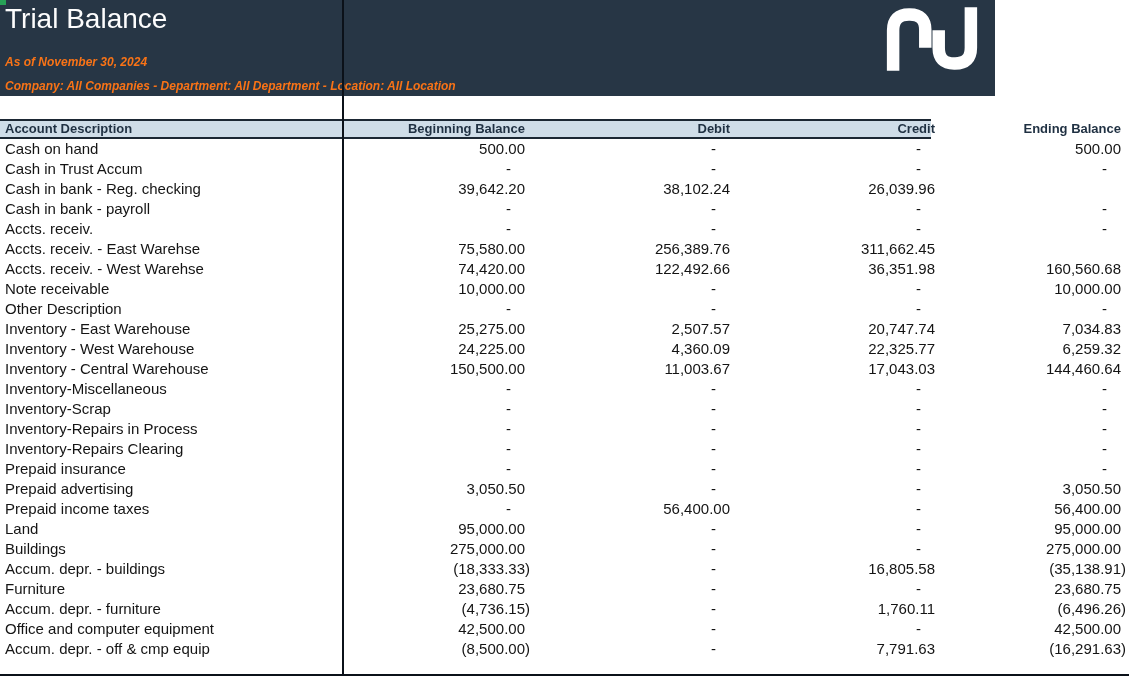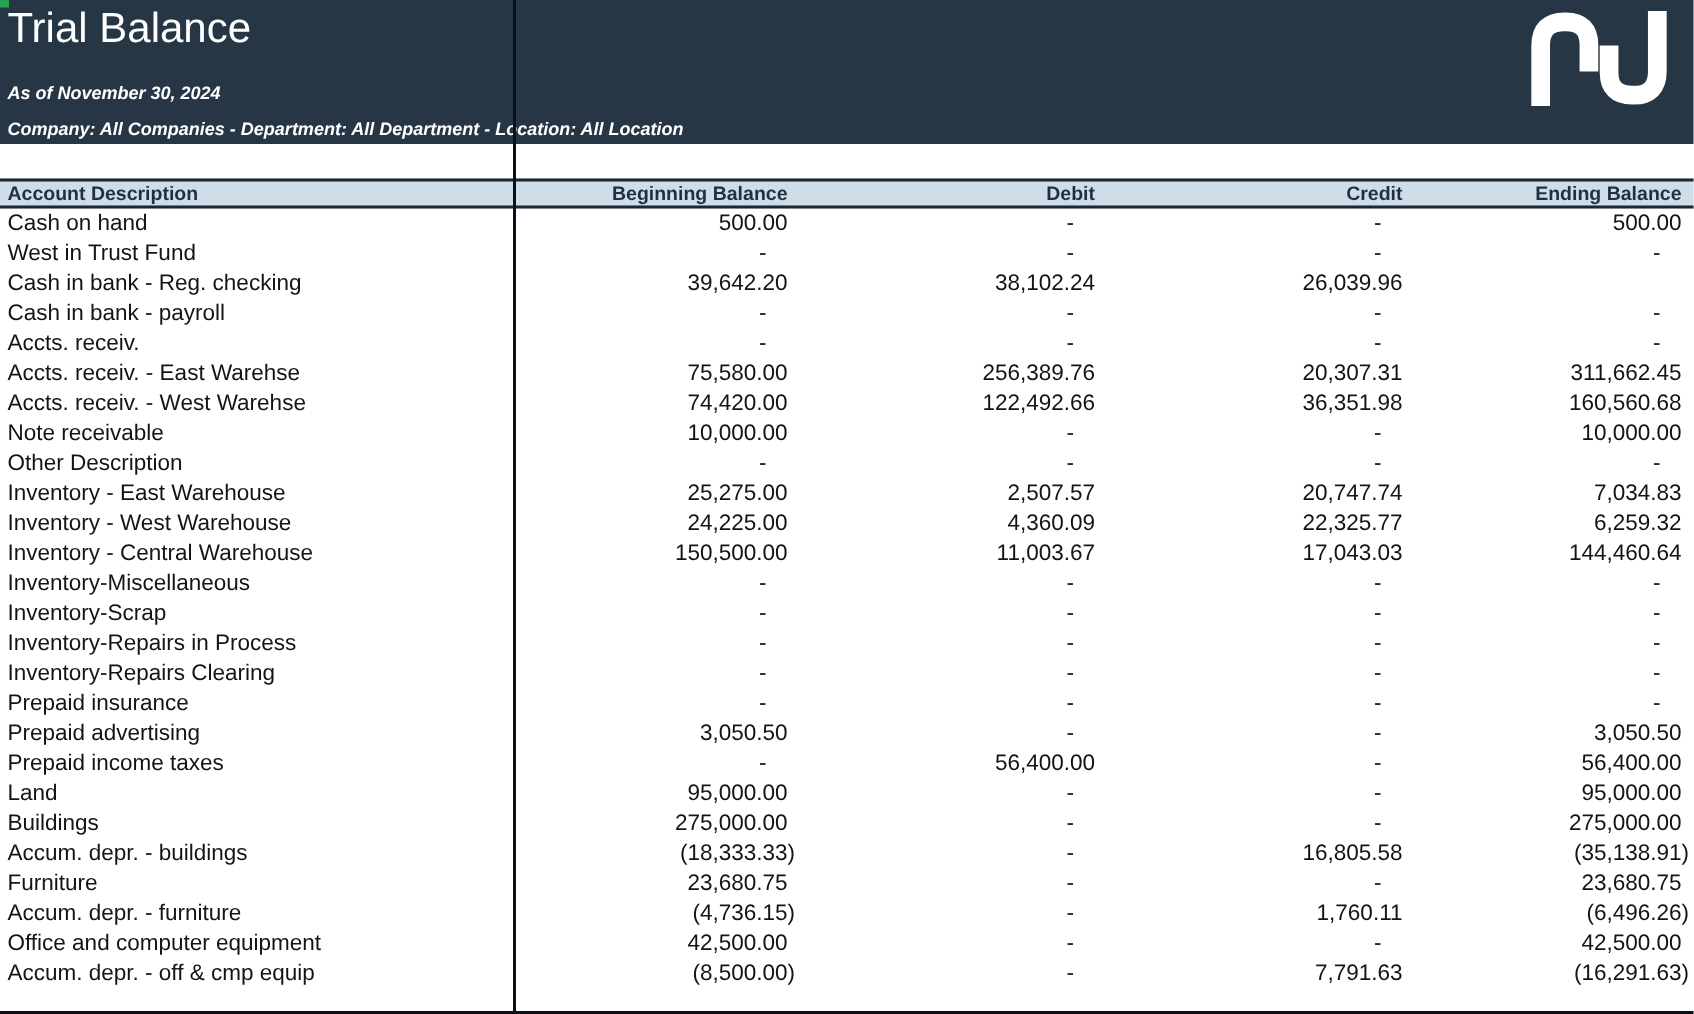--- a/index.html
+++ b/index.html
@@ -7,37 +7,37 @@
     width: 1129px; height: 676px;
     position: relative; overflow: hidden;
     background: #ffffff;
     font-family: "Liberation Sans", sans-serif;
     color: #141414;
   }
 
   
   .banner {
     position: absolute; left: 0; top: 0;
-    width: 1129px; height: 96px;
+    width: 995px; height: 96px;
     background: #273645;
     text-decoration: underline;
   }
   .green-chip {
     position: absolute; left: 0; top: 0;
     width: 6px; height: 5px;
     background: #27a257;
   }
   .report-title {
     position: absolute; left: 5px; top: 3px;
     font-size: 28px; font-weight: 400; color: #fdfdfd;
   }
   .report-sub {
     position: absolute; left: 5px;
     font-size: 12px; font-weight: bold; font-style: italic;
-    color: #ffffff; white-space: nowrap;
+    color: #f97316; white-space: nowrap;
   }
   .report-sub.asof    { top: 55px; }
   .report-sub.filters { top: 79px; }
   .logo {
     position: absolute; right: 15px; top: 7px;
     width: 96px; height: 64px;
   }
 
   
   .vline {
@@ -51,21 +51,21 @@
     background: #0b1119;
   }
 
   
   .grid-row {
     display: grid;
     grid-template-columns: 343px 190px 205px 205px 186px;
   }
   .thead {
     position: absolute; left: 0; top: 119px;
-    width: 1129px; height: 20px;
+    width: 931px; height: 20px;
     box-sizing: border-box;
     background: #cfdde8;
     border-top: 2px solid #1b2733;
     border-bottom: 2px solid #1b2733;
     font-size: 13px; font-weight: bold;
     color: #1f3042; line-height: 16px;
   }
   .tbody {
     position: absolute; left: 0; top: 139px;
     width: 1129px;
@@ -101,21 +101,21 @@
 <div class="tbody">
   <div class="row grid-row">
     <div class="cell-account">Cash on hand</div>
     <div class="cell-num">500.00</div>
     <div class="cell-num dash">-</div>
     <div class="cell-num dash">-</div>
     <div class="cell-num">500.00</div>
   </div>
 
   <div class="row grid-row">
-    <div class="cell-account">West in Trust Fund</div>
+    <div class="cell-account">Cash in Trust Accum</div>
     <div class="cell-num dash">-</div>
     <div class="cell-num dash">-</div>
     <div class="cell-num dash">-</div>
     <div class="cell-num dash">-</div>
   </div>
 
   <div class="row grid-row">
     <div class="cell-account">Cash in bank - Reg. checking</div>
     <div class="cell-num">39,642.20</div>
     <div class="cell-num">38,102.24</div>
@@ -136,21 +136,20 @@
     <div class="cell-num dash">-</div>
     <div class="cell-num dash">-</div>
     <div class="cell-num dash">-</div>
     <div class="cell-num dash">-</div>
   </div>
 
   <div class="row grid-row">
     <div class="cell-account">Accts. receiv. - East Warehse</div>
     <div class="cell-num">75,580.00</div>
     <div class="cell-num">256,389.76</div>
-    <div class="cell-num">20,307.31</div>
     <div class="cell-num">311,662.45</div>
   </div>
 
   <div class="row grid-row">
     <div class="cell-account">Accts. receiv. - West Warehse</div>
     <div class="cell-num">74,420.00</div>
     <div class="cell-num">122,492.66</div>
     <div class="cell-num">36,351.98</div>
     <div class="cell-num">160,560.68</div>
   </div>

